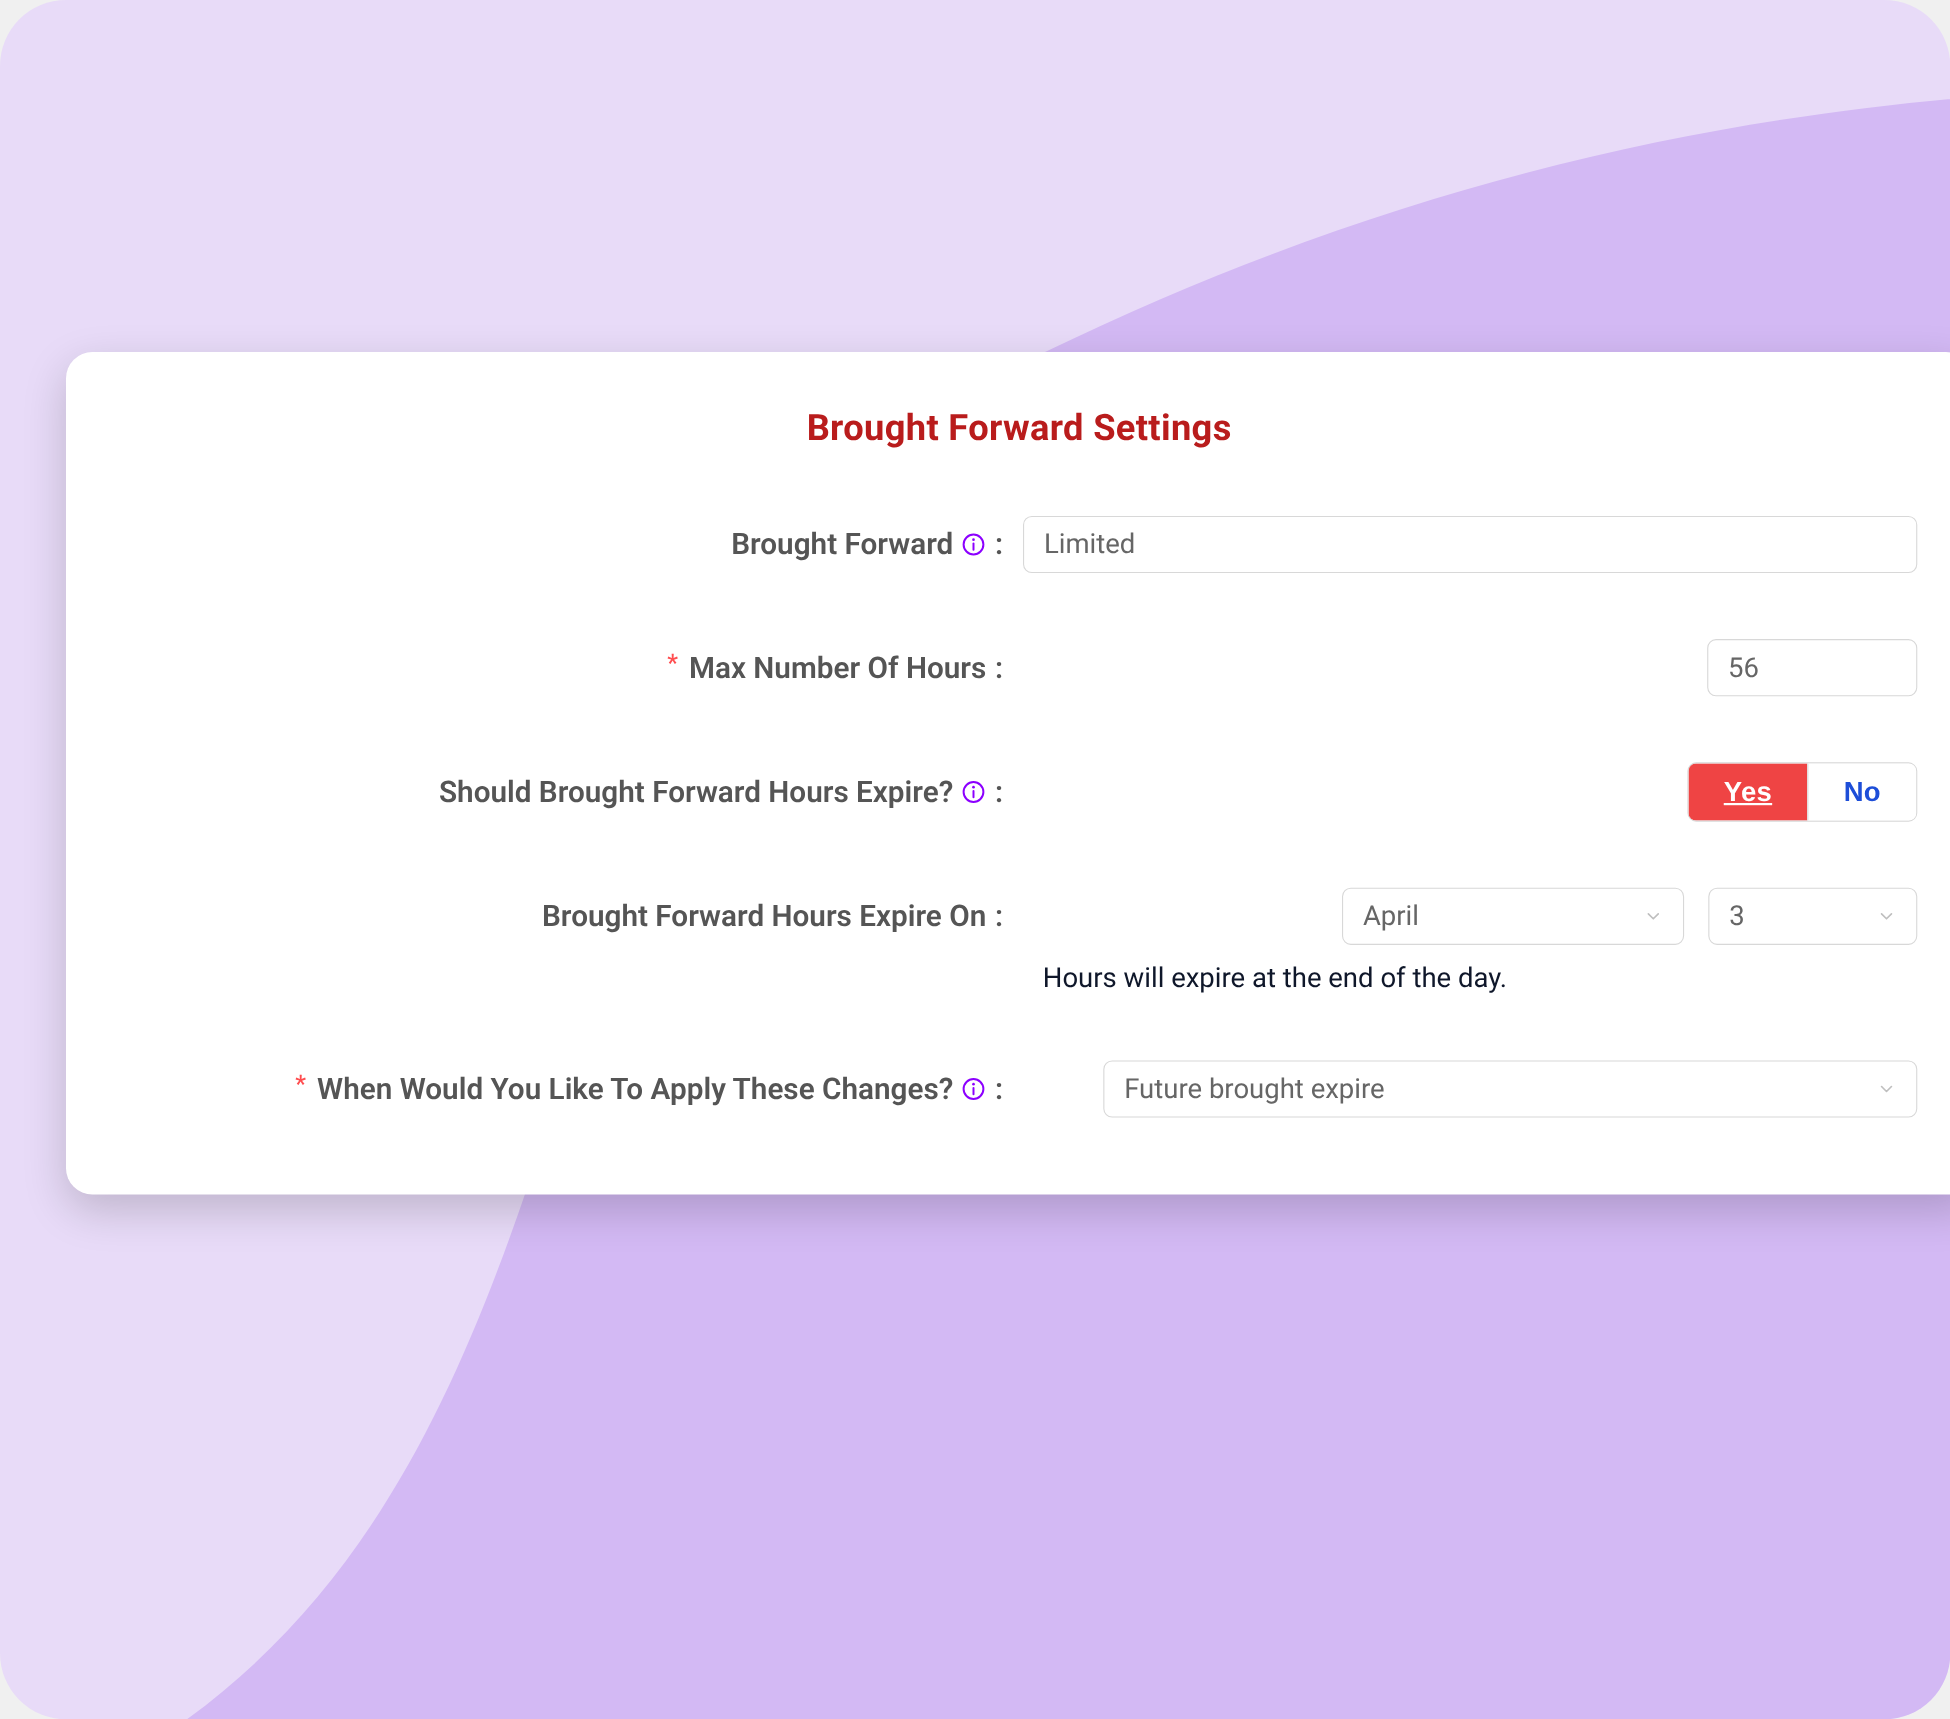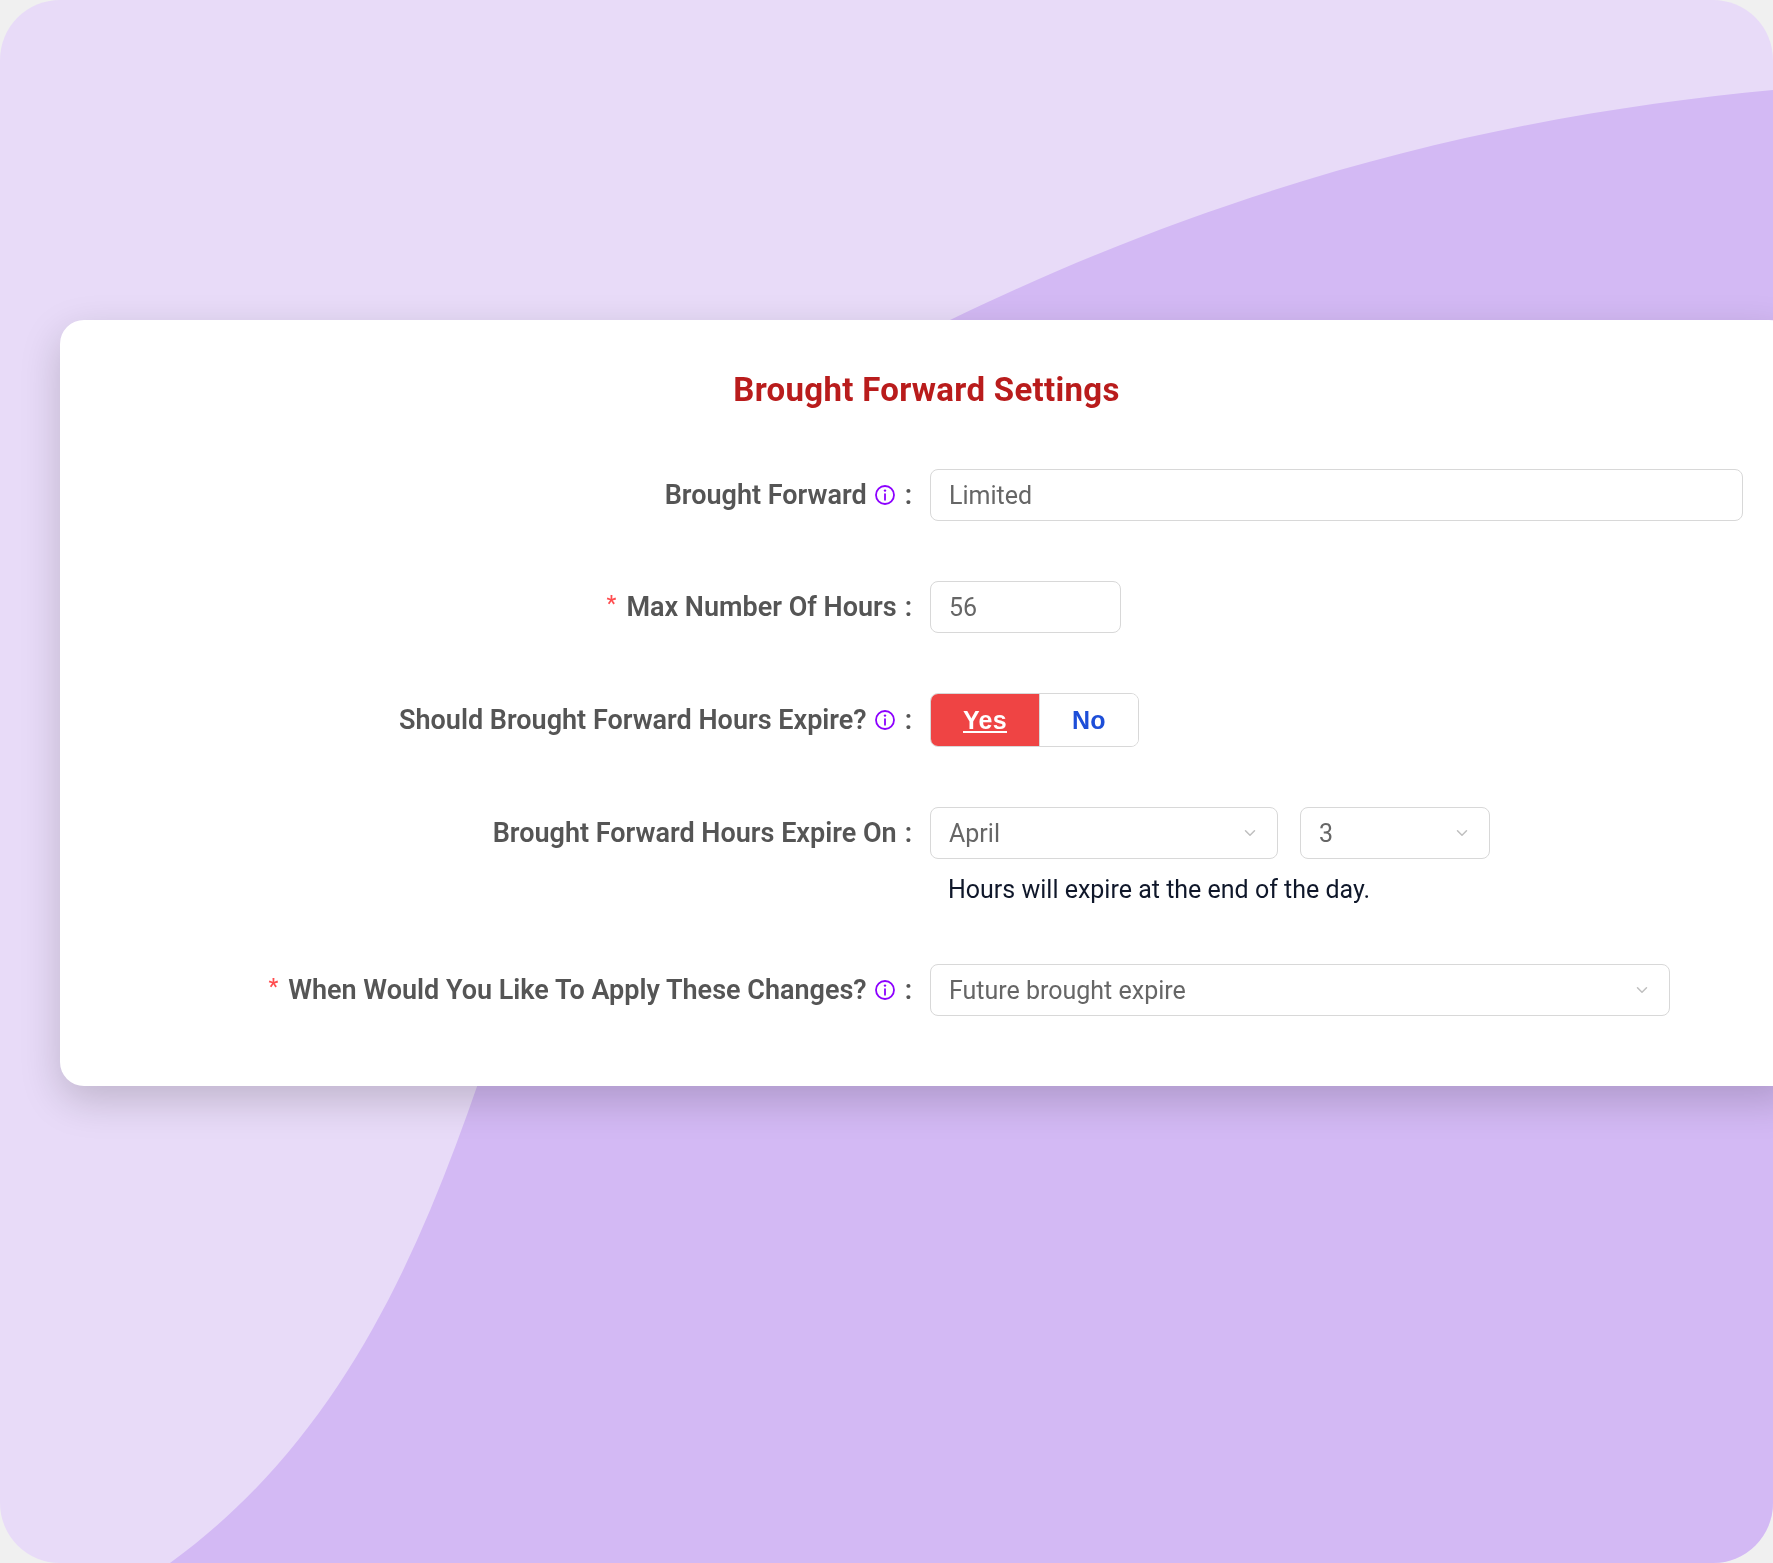--- a/index.html
+++ b/index.html
@@ -77,20 +77,21 @@
     margin-right: 4px;
     position: relative;
     top: -4px;
   }
   .label-col .colon { margin-left: 2px; }
   .control-col {
     flex: 1;
     display: flex;
     align-items: center;
     gap: 22px;
+    justify-content: flex-end;
   }
   .info-icon {
     display: inline-flex;
     width: 24px;
     height: 24px;
     align-items: center;
     justify-content: center;
   }
   .info-icon svg { width: 24px; height: 24px; }
   .select, .text-input {
@@ -100,21 +101,21 @@
     background: #fff;
     font-size: 25px;
     color: #666666;
     padding: 0 18px;
     display: flex;
     align-items: center;
     cursor: pointer;
     position: relative;
   }
   .select.full { width: 100%; min-width: 640px; }
-  .select.month { width: 348px; }
+  .select.month { width: 311px; }
   .select.day { width: 190px; }
   .text-input { width: 191px; cursor: text; }
   .select .value { flex: 1; }
   .chevron {
     width: 18px;
     height: 18px;
     display: inline-flex;
     align-items: center;
     justify-content: center;
     color: #bfbfbf;

